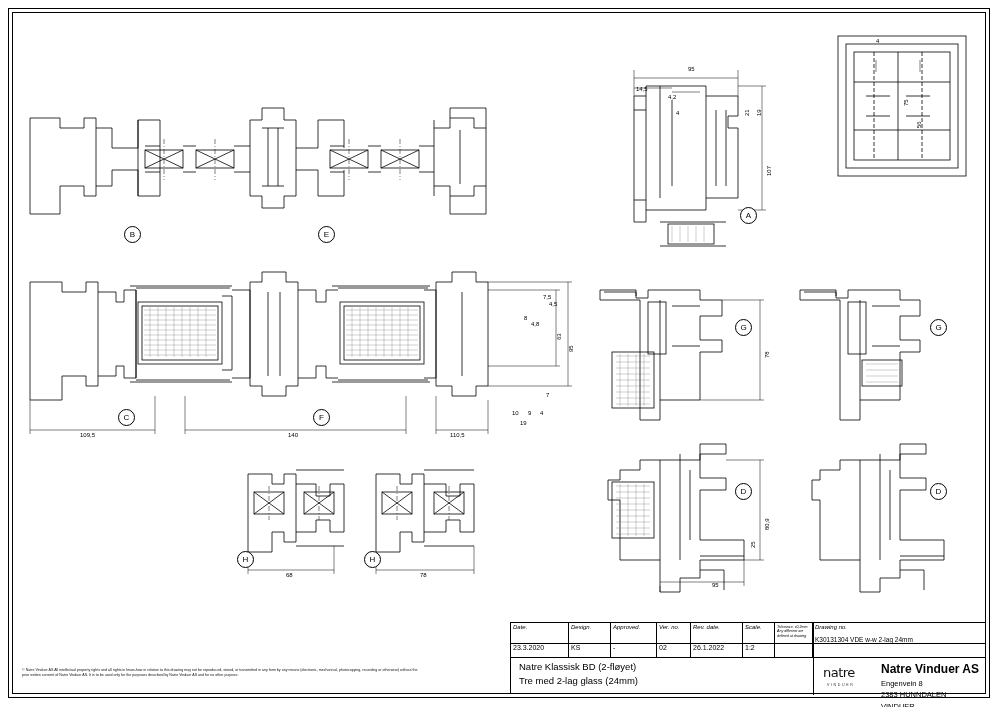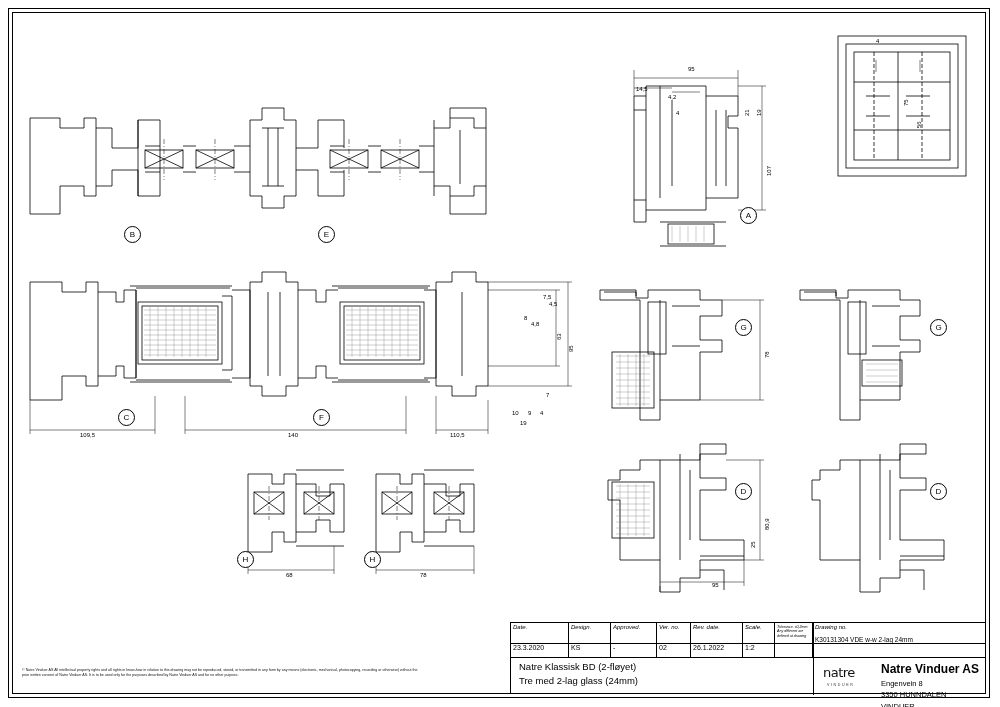--- a/index.html
+++ b/index.html
@@ -300,18 +300,18 @@
     <div class="tb-cell tb-val" style="left:232px;top:20px;width:32px;height:14px;">1:2</div>
 
     <div class="proj" style="left:8px;top:38px;">Natre Klassisk BD (2-fløyet)</div>
     <div class="proj" style="left:8px;top:52px;">Tre med 2-lag glass (24mm)</div>
 
     <div class="natre-logo" style="left:312px;top:42px;">natre</div>
     <div class="natre-sub" style="left:316px;top:60px;">VINDUER</div>
     <div class="addr" style="left:370px;top:37px;">
       <b>Natre Vinduer AS</b><br>
       <span>Engenvein 8</span><br>
-      <span>3350 HUNNDALEN</span><br>
+      <span>2383 HUNNDALEN</span><br>
       <span>VINDUER</span>
     </div>
   </div>
 
 </div>
 
 </body></html>

